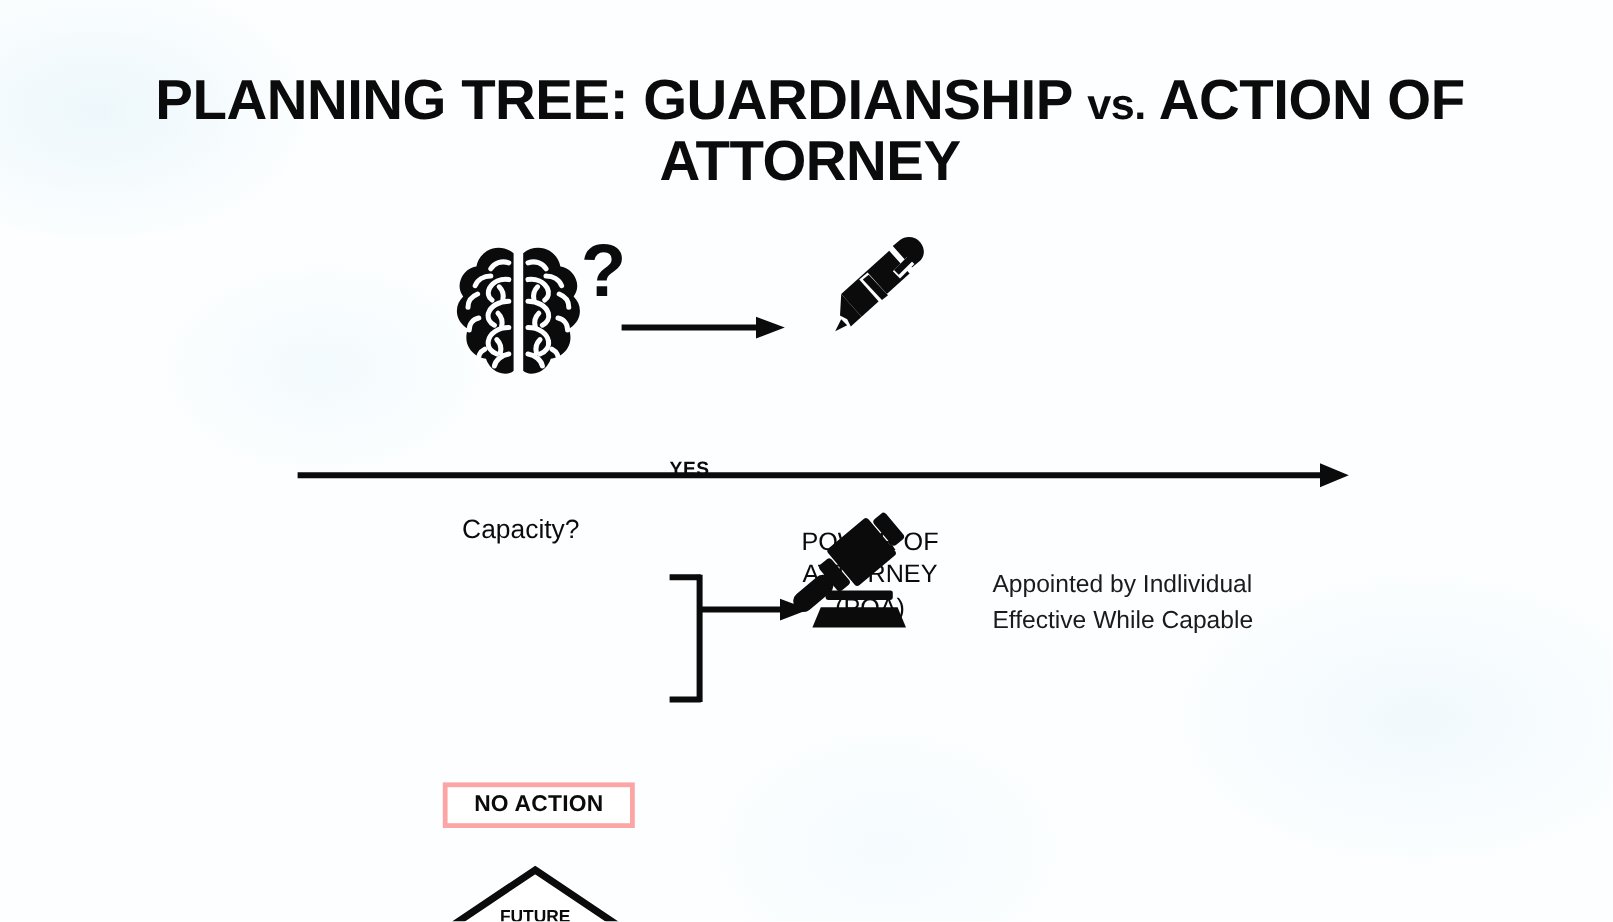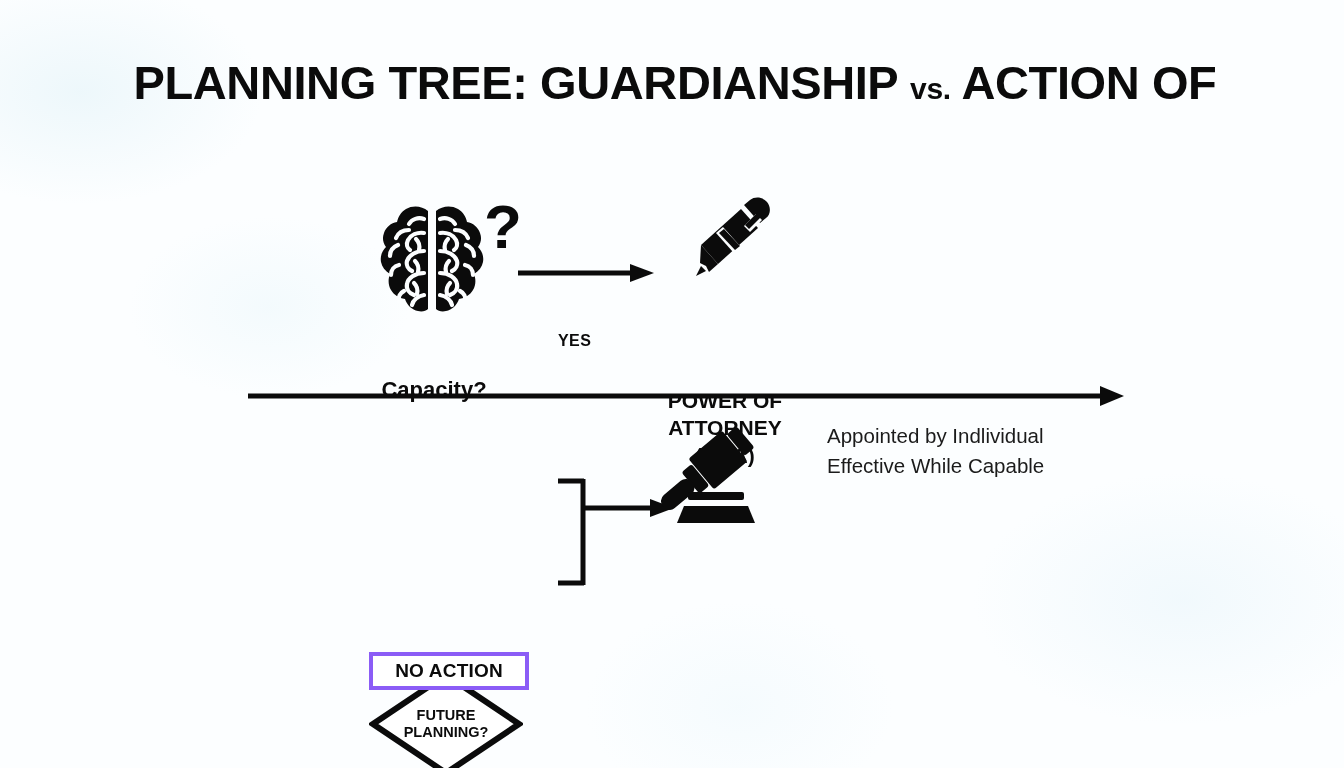--- a/index.html
+++ b/index.html
@@ -37,27 +37,27 @@
     left: 120px;
     top: 58px;
     width: 1110px;
     text-align: center;
     font-weight: 700;
     font-size: 47px;
     line-height: 1.08;
     letter-spacing: -0.4px;
     color: #0b0b0b;
   }
-  .title .vs { font-size: 30px; }
+  .title .vs { font-size: 36px; }
 
   
   .node-label {
     position: absolute;
     text-align: center;
-    font-weight: 700;
+    font-weight: 400;
     color: #0b0b0b;
   }
   .desc {
     position: absolute;
     font-size: 20.5px;
     line-height: 1.48;
     font-weight: 400;
     color: #1b1b1b;
     white-space: pre-line;
   }
@@ -116,41 +116,42 @@
   }
 
   #bracket { position: absolute; left: 556px; top: 470px; width: 120px; height: 126px; }
 
   #gavel-icon { position: absolute; left: 648px; top: 424px; width: 118px; height: 108px; }
 
   #no-action-box {
     position: absolute;
     left: 369px; top: 652px;
     width: 160px; height: 38px;
-    border: 4px solid #8b5cf6;
+    border: 4px solid #fca5a5;
     background: #ffffff;
     box-sizing: border-box;
     display: flex;
     align-items: center;
     justify-content: center;
   }
   #no-action-box .txt {
     font-weight: 700;
     font-size: 19px;
     letter-spacing: 0.2px;
     color: #0b0b0b;
   }
 </style>
 </head>
 <body>
 
 <div id="canvas">
 
   <div class="title">
     <span>PLANNING TREE: GUARDIANSHIP </span><span class="vs">vs.</span><span> ACTION OF</span><br>
+    <span>ATTORNEY</span>
   </div>
 
   <svg id="brain-icon" viewBox="0 0 128 128" aria-hidden="true">
     <g fill="#0b0b0b">
 
       <path d="M60 12c-6-5-15-6-22-2-5 3-8 8-9 13-6 1-11 5-13 11-2 5-1 10 2 14-4 4-6 9-5 15 1 5 4 9 9 12-2 5-2 11 1 16 3 5 8 8 14 9 2 6 7 11 13 12 4 1 8 0 10-2V12z"></path>
 
       <path d="M68 12c6-5 15-6 22-2 5 3 8 8 9 13 6 1 11 5 13 11 2 5 1 10-2 14 4 4 6 9 5 15-1 5-4 9-9 12 2 5 2 11-1 16-3 5-8 8-14 9-2 6-7 11-13 12-4 1-8 0-10-2V12z"></path>
     </g>
 

